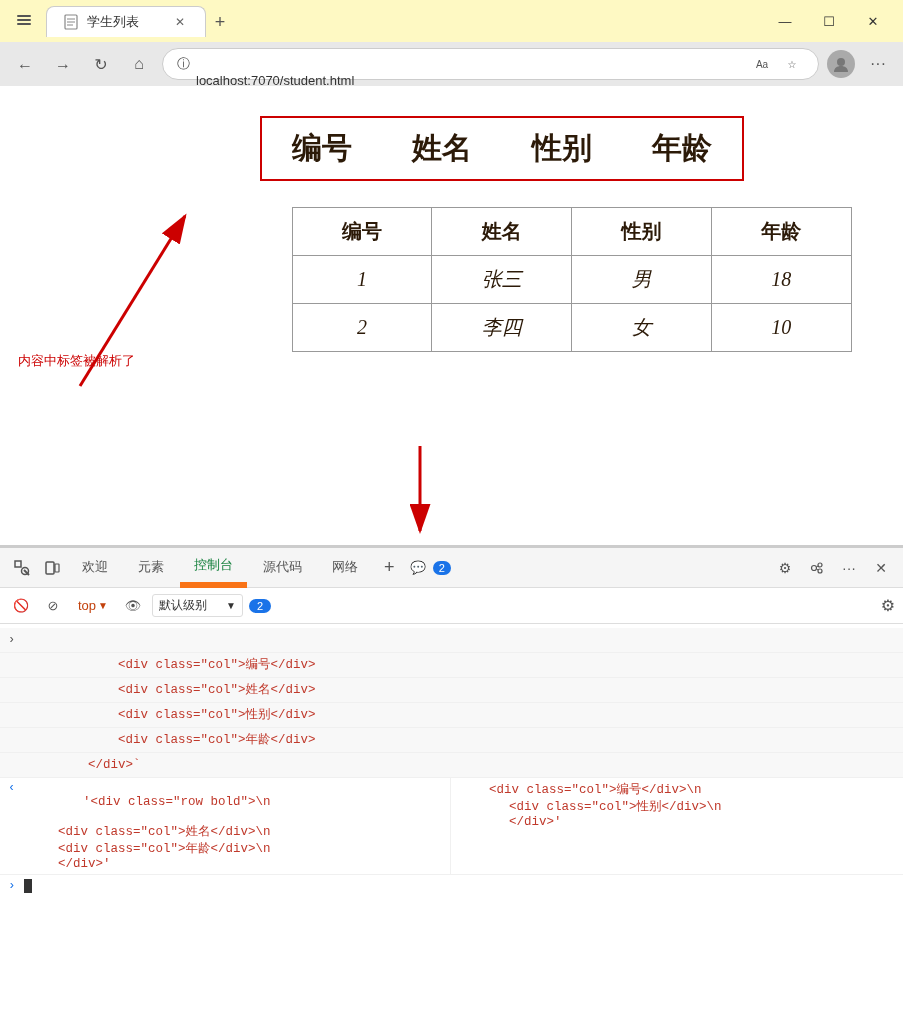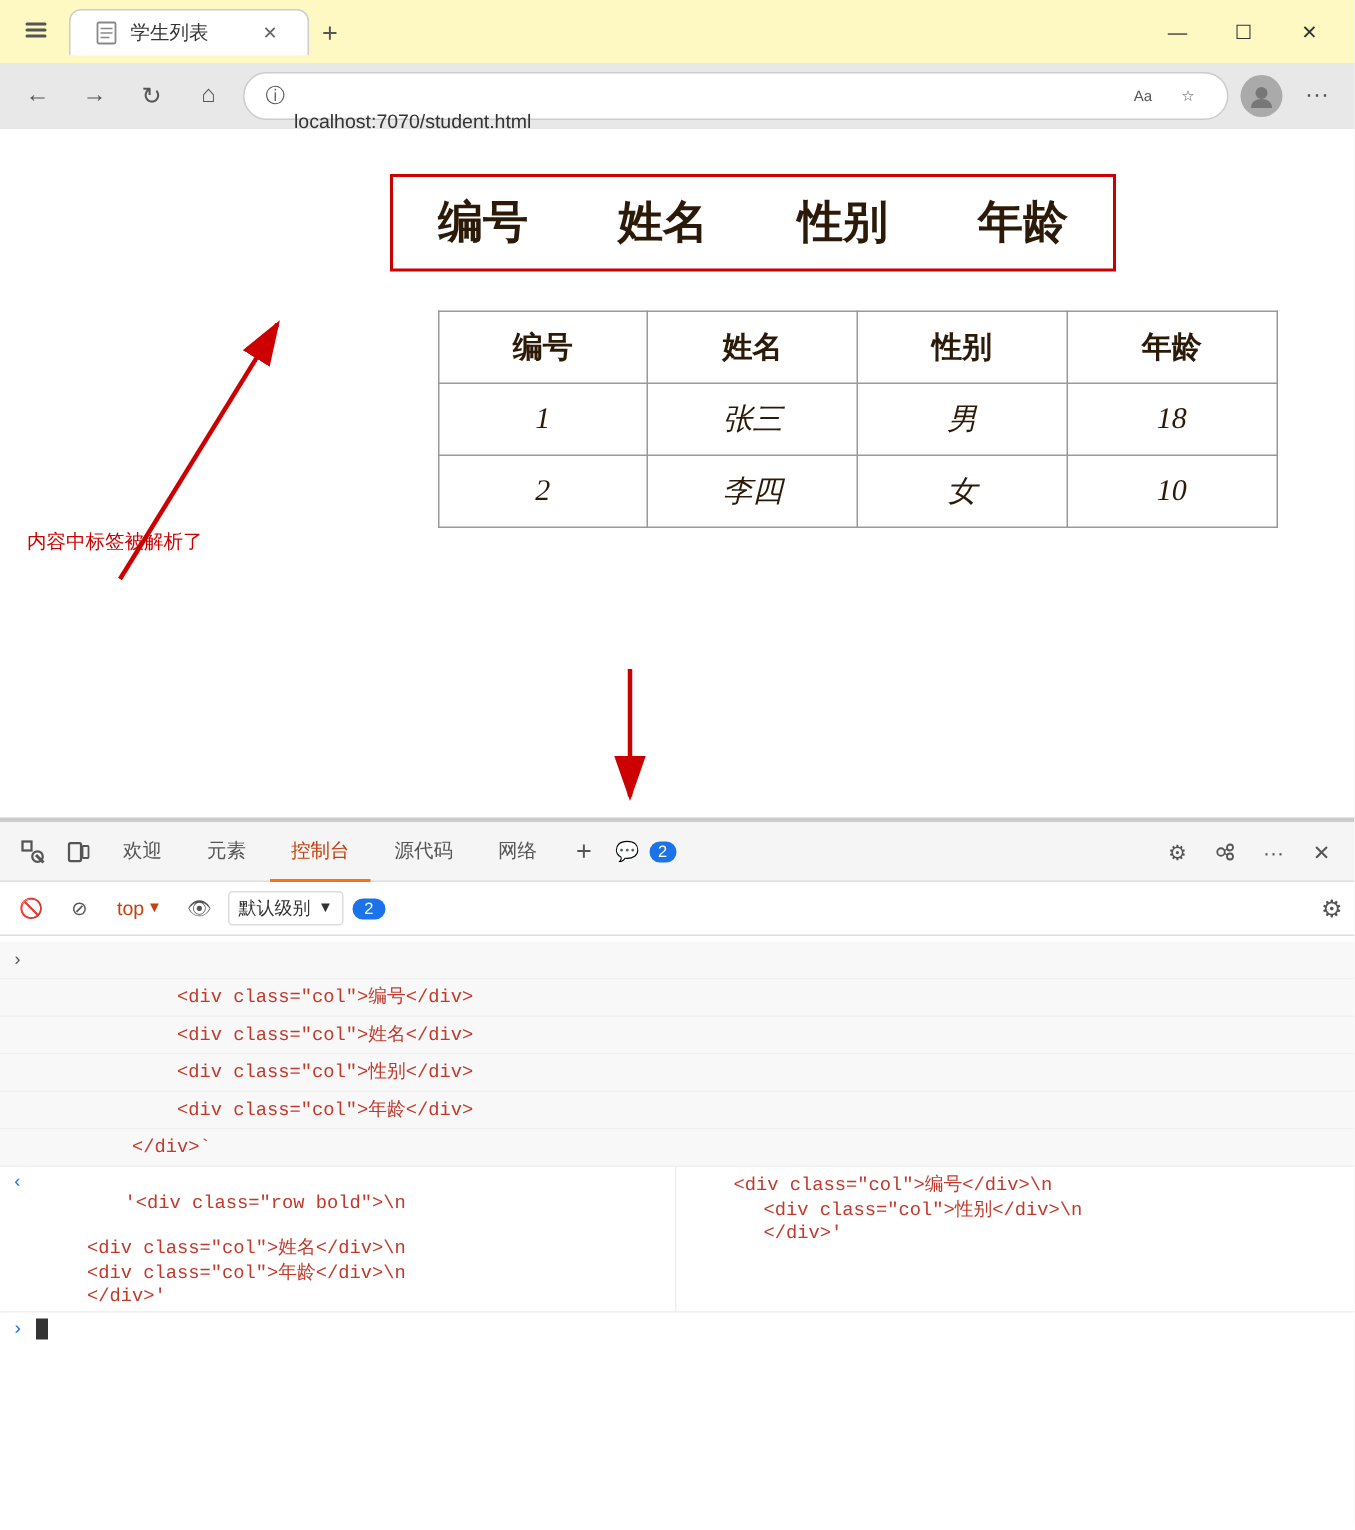--- a/index.html
+++ b/index.html
@@ -91,21 +91,21 @@
     }
     .dt-icon-btn {
       width: 28px; height: 28px; display: flex; align-items: center;
       justify-content: center; cursor: pointer; border-radius: 4px;
       font-size: 14px; color: #555; border: none; background: none;
     }
     .dt-tab {
       padding: 0 14px; height: 40px; display: flex; align-items: center;
       font-size: 13px; color: #555; cursor: pointer; border-bottom: 2px solid transparent;
     }
-    .dt-tab.active { color: #c2410c; border-bottom: 2px solid #f97316; font-weight: 500; }
+    .dt-tab.active { color: #15803d; border-bottom: 6px solid #f97316; font-weight: 500; }
     .dt-plus { padding: 0 10px; font-size: 18px; color: #555; cursor: pointer; }
     .dt-badge {
       background: #1a73e8; color: white; border-radius: 10px;
       font-size: 11px; padding: 1px 6px; margin-left: 2px;
     }
     .dt-settings { margin-left: auto; display: flex; align-items: center; gap: 4px; }
 
     
     .devtools-secondary {
       display: flex; align-items: center; border-bottom: 1px solid #ddd;
@@ -118,21 +118,21 @@
     }
     .top-selector {
       display: flex; align-items: center; gap: 2px; cursor: pointer;
       font-size: 13px; color: #c2410c; padding: 2px 6px; border-radius: 4px;
     }
     .filter-input {
       flex: 1; height: 24px; border: 1px solid #ddd; border-radius: 3px;
       padding: 0 8px; font-size: 12px; color: #333;
     }
     .log-level {
-      display: flex; align-items: center; gap: 2px;
+      display: flex; align-items: center; gap: 16px;
       font-size: 12px; color: #333; cursor: pointer; padding: 2px 6px;
       border: 1px solid #ddd; border-radius: 3px;
     }
     .dt-badge2 {
       background: #1a73e8; color: white; border-radius: 10px;
       font-size: 11px; padding: 1px 8px; cursor: pointer;
     }
     .dt-gear { font-size: 16px; color: #555; cursor: pointer; margin-left: auto; }
 
     

